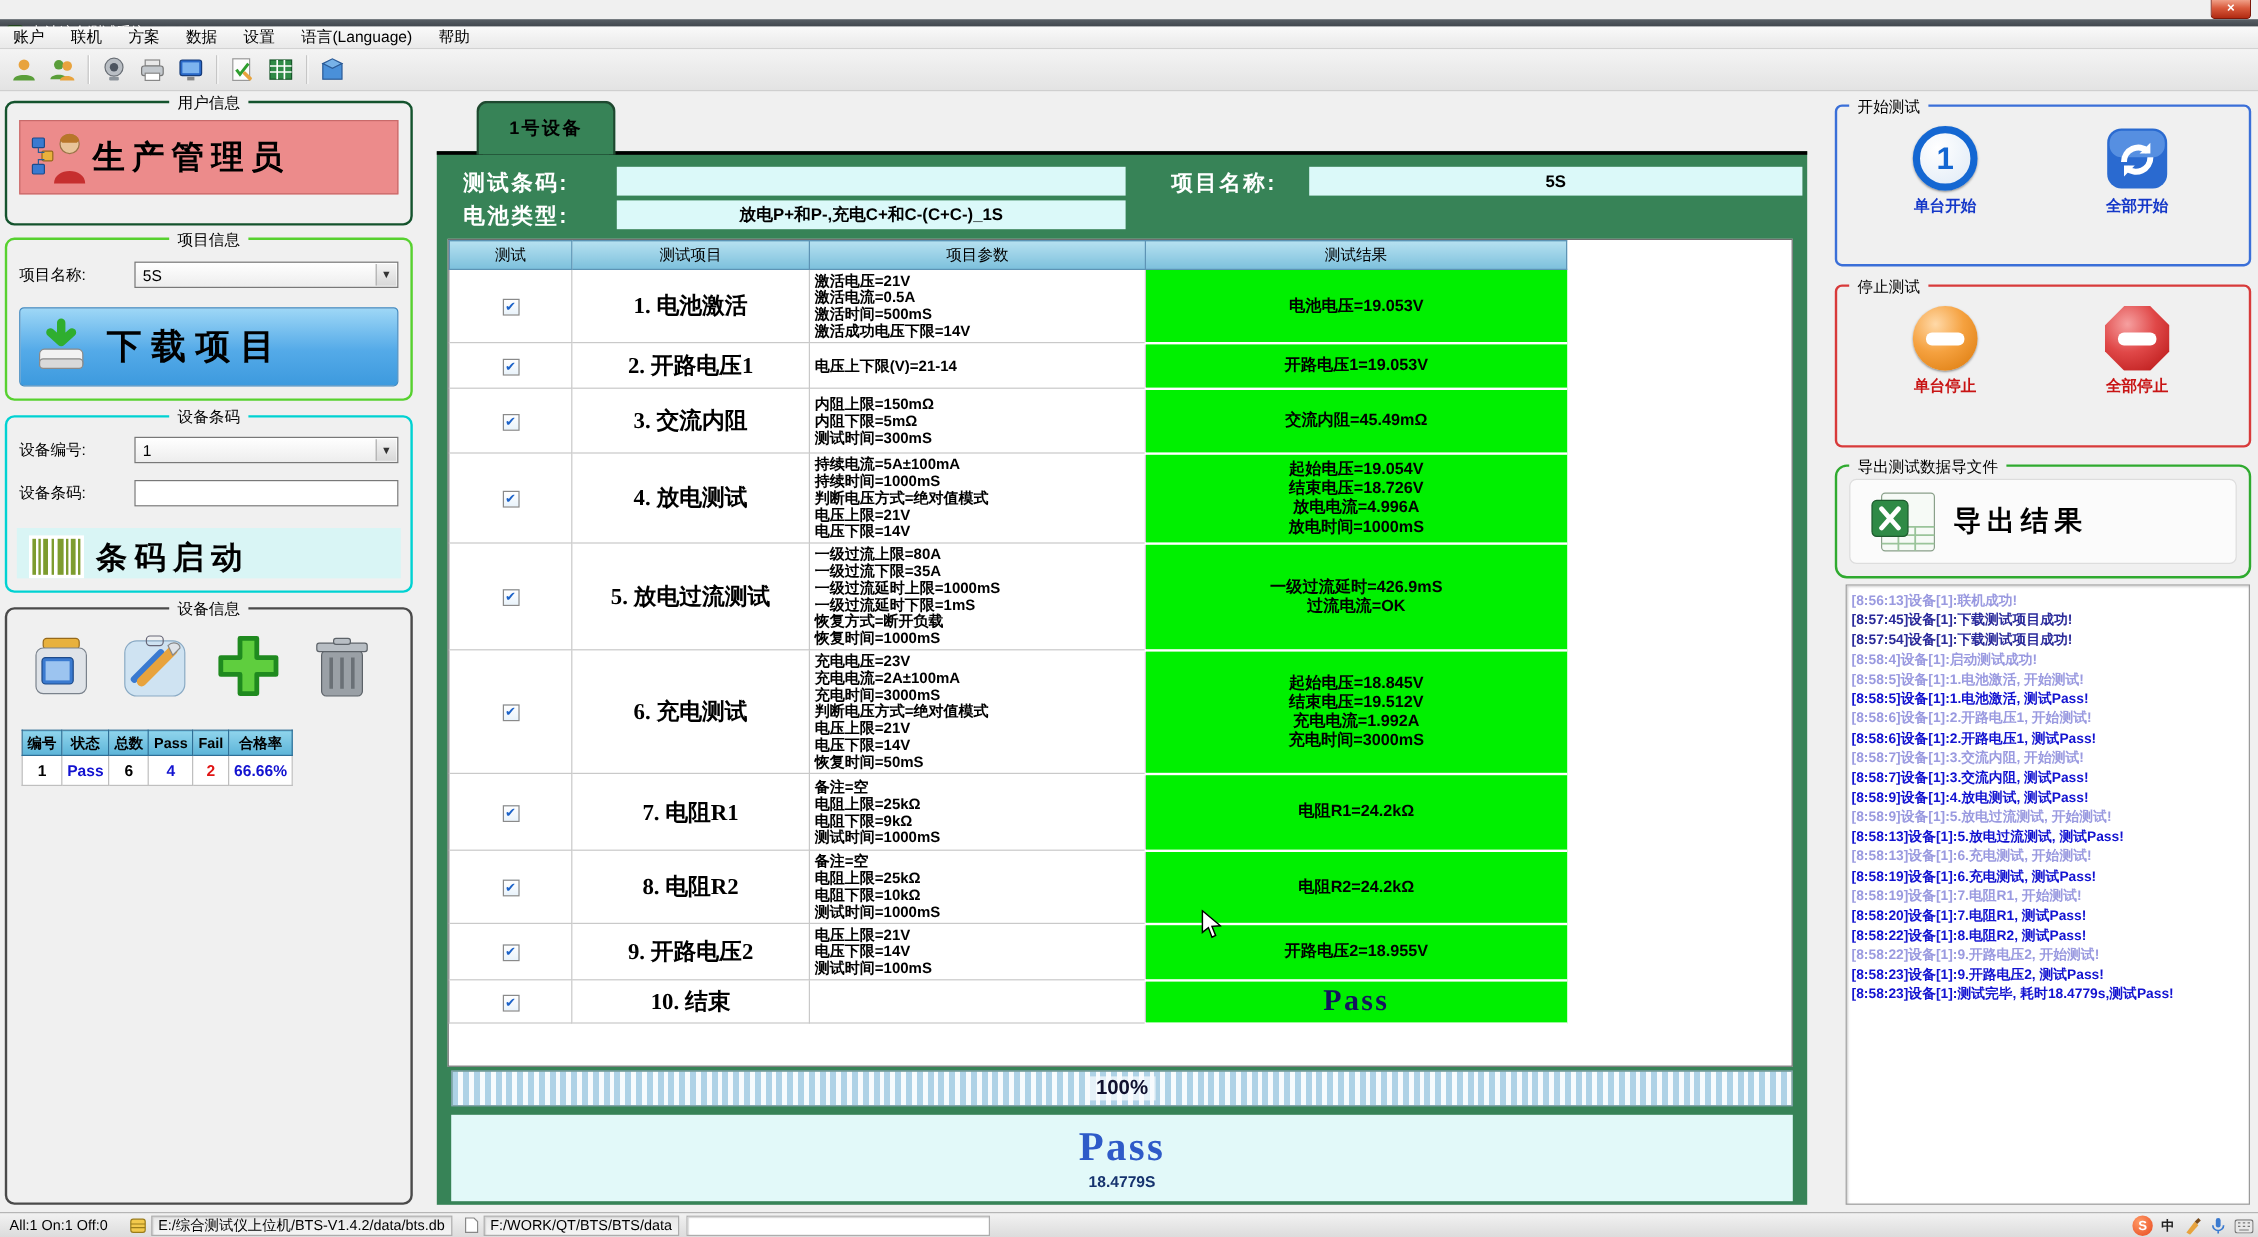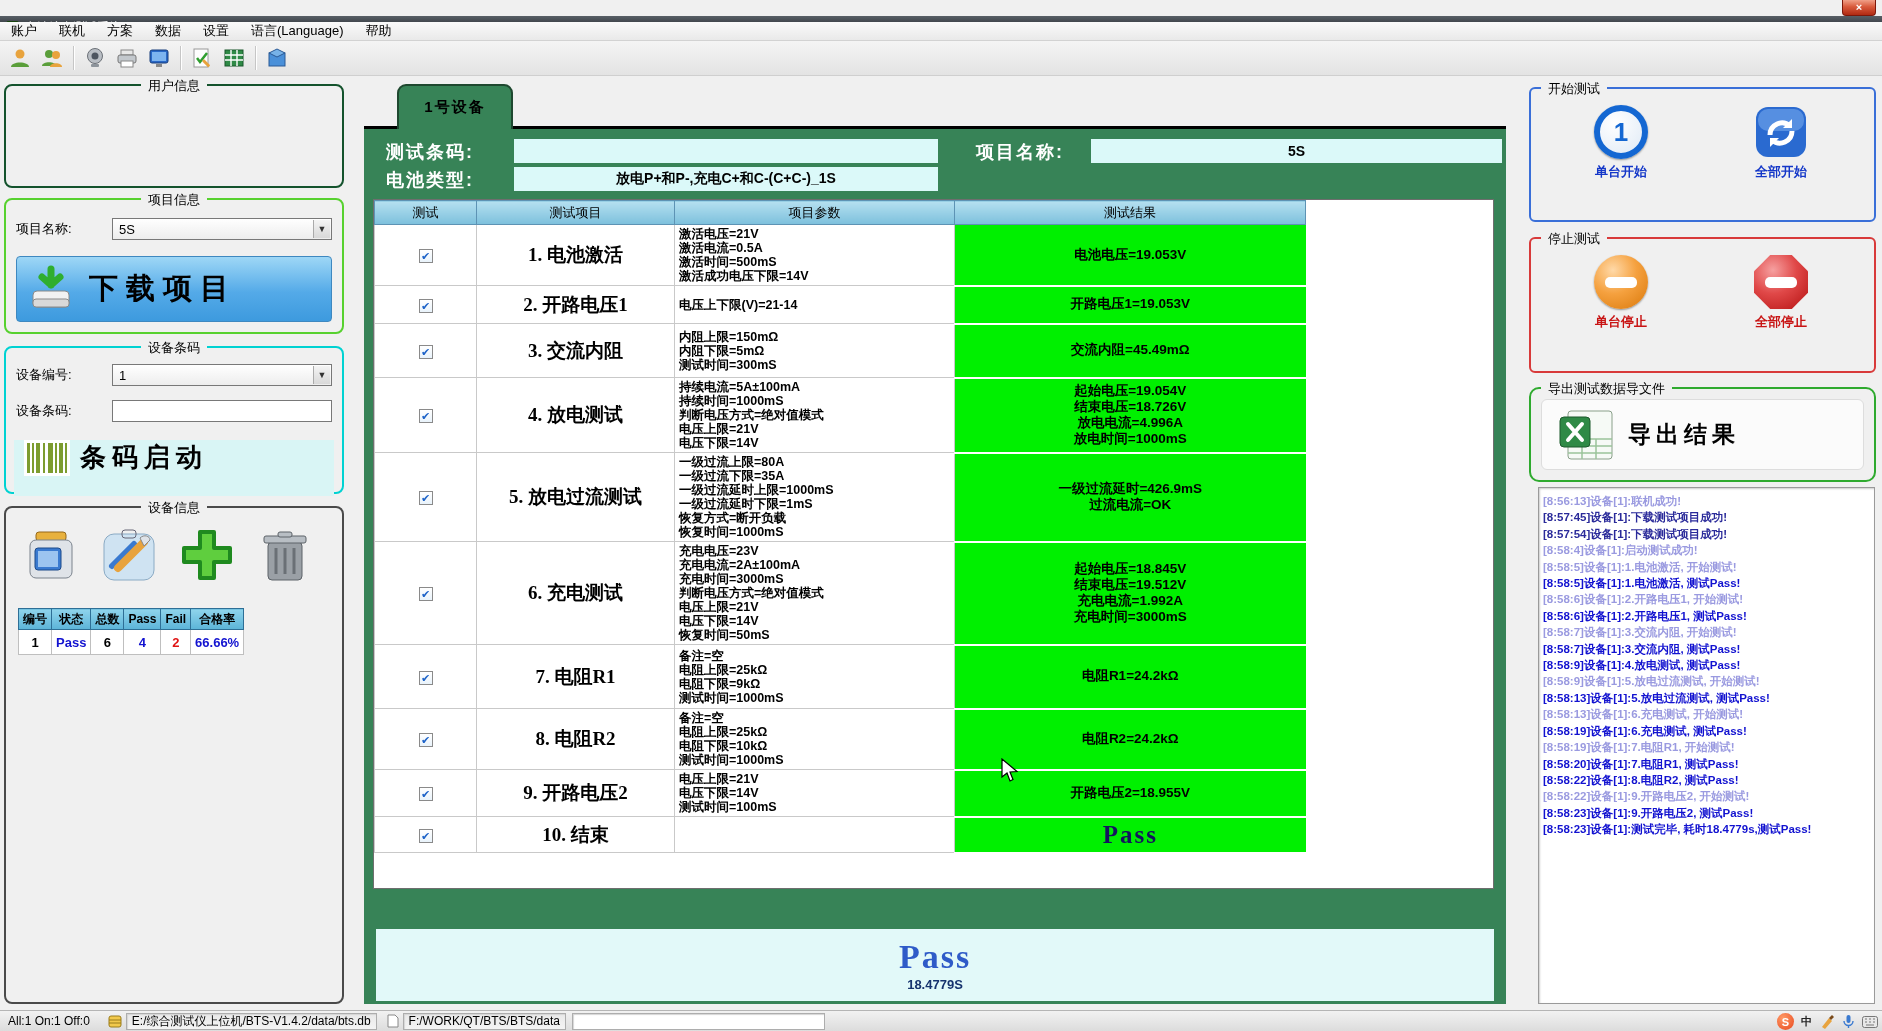--- a/index.html
+++ b/index.html
@@ -48,22 +48,22 @@
   .combo{flex:1;height:22px;border:1px solid #787878;background:linear-gradient(#fff,#ededed);
     display:flex;align-items:center;position:relative;font-size:13px;padding-left:6px;}
   .combo .arr{position:absolute;right:1px;top:1px;bottom:1px;width:17px;background:linear-gradient(#f4f4f4,#d8d8d8);
     border-left:1px solid #aaa;display:flex;align-items:center;justify-content:center;font-size:9px;color:#333;}
   .txtin{flex:1;height:22px;border:1px solid #787878;background:#fff;font-size:13px;padding-left:6px;font-family:inherit;}
   .bigbtn{position:absolute;left:10px;right:10px;display:flex;align-items:center;border-radius:4px;}
   .btn-download{top:56px;height:66px;background:linear-gradient(#9ed7f6,#54aae8 55%,#3d9ade);border:1px solid #3e88c0;}
   .btn-download .btxt{font-size:29px;font-weight:bold;letter-spacing:8px;margin-left:14px;}
 
   .g-barcode{left:4px;top:346px;width:340px;height:148px;border:2px solid #00d2d2;}
-  .barcodebtn{position:absolute;left:8px;right:8px;top:92px;height:56px;background:#d9f5f5;
-    display:flex;align-items:flex-start;padding-left:10px;}
+  .barcodebtn{position:absolute;left:8px;right:8px;top:92px;height:42px;background:#d9f5f5;
+    display:flex;align-items:flex-end;padding-left:10px;}
   .barcodebtn .btxt{font-size:26px;font-weight:bold;letter-spacing:6px;margin-left:10px;}
 
   .g-device{left:4px;top:506px;width:340px;height:498px;border:2px solid #4a4a4a;}
   .devicons{position:absolute;left:14px;top:16px;display:flex;gap:16px;}
   .devbtn{width:62px;height:62px;display:flex;align-items:center;justify-content:center;}
   .dtable{position:absolute;left:12px;top:100px;border-collapse:collapse;}
   .dtable th{background:linear-gradient(#8fd4ec,#5cb4d8);border:1px solid #2e6f96;font-size:12px;font-weight:bold;height:21px;padding:0 4px;}
   .dtable td{border:1px solid #bfbfbf;border-top:none;font-size:13px;font-weight:bold;text-align:center;height:25px;padding:0 4px;background:#fff;}
   .v-blue{color:#1212d0;} .v-red{color:#e01414;}
 
@@ -205,20 +205,34 @@
   <div class="tbtn">
     <svg width="22" height="22">
         <rect x="3" y="6" width="16" height="13" fill="#4a90d9" stroke="#2a5a96"></rect>
         <path d="M3 6l8-4 8 4-8 4z" fill="#77b2e8" stroke="#2a5a96"></path>
       </svg>
   </div>
 </div>
 
 <div class="gbox g-user">
   <div class="legend cent">用户信息</div>
+  <div class="userbadge">
+    <span>
+      <svg width="52" height="48">
+          <rect x="2" y="8" width="10" height="8" rx="1" fill="#3a7ad0" stroke="#1d4a8a"></rect>
+          <rect x="2" y="30" width="10" height="8" rx="1" fill="#3a7ad0" stroke="#1d4a8a"></rect>
+          <rect x="10" y="19" width="9" height="8" rx="1" fill="#e8b13d" stroke="#96691a"></rect>
+          <path d="M7 16v4h5M7 30v-4h5" stroke="#2a5a96" fill="none"></path>
+          <circle cx="33" cy="13" r="8" fill="#e8c49a" stroke="#9a7448"></circle>
+          <path d="M25 10c2-7 14-7 16 0l-2 2h-12z" fill="#b8762a"></path>
+          <path d="M20 46c0-14 26-14 26 0z" fill="#c62f2f"></path>
+        </svg>
+    </span>
+    <span class="utxt serif">生产管理员</span>
+  </div>
 </div>
 
 <div class="gbox g-project">
   <div class="legend cent">项目信息</div>
   <div class="formrow" style="top:18px;">
     <span class="flabel">项目名称:</span>
     <div class="combo">
       <span>5S</span>
       <span class="arr">▼</span>
     </div>
@@ -480,20 +494,23 @@
             <td class="c-item">10. 结束</td>
             <td class="c-params"></td>
             <td class="c-result big">
               <div>Pass</div>
             </td>
           </tr>
         </tbody>
     </table>
   </div>
 
+  <div class="progress">
+    <span class="ptxt">100%</span>
+  </div>
   <div class="passbox">
     <div class="pv serif">Pass</div>
     <div class="pt">18.4779S</div>
   </div>
 </div>
 
 <div class="gbox g-start">
   <div class="legend lft">开始测试</div>
   <div class="bicon" style="left:30px;">
     <div class="circ1">1</div>

